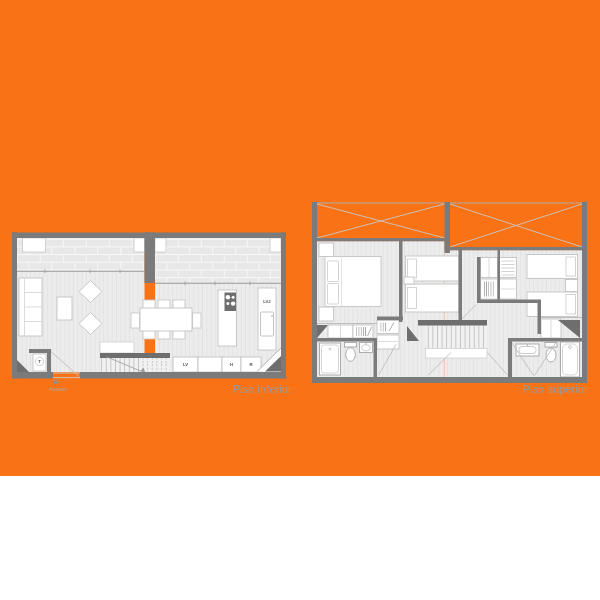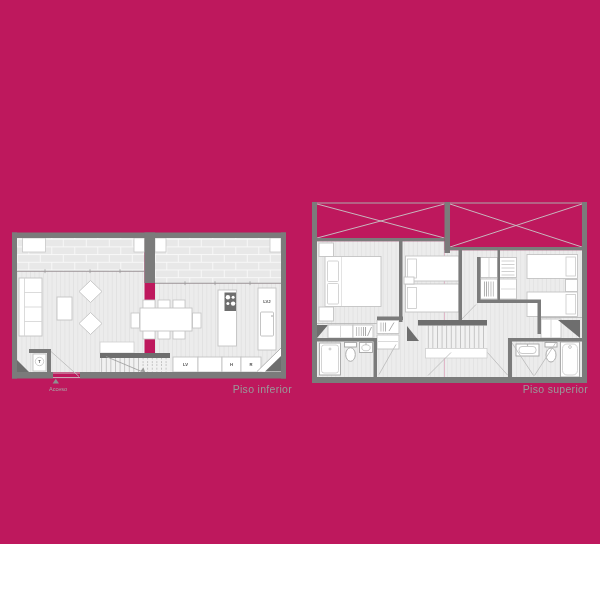--- a/index.html
+++ b/index.html
@@ -1,16 +1,16 @@
 <!DOCTYPE html>
 <html><head>
 <meta charset="utf-8">
 <style>
   html,body{margin:0;padding:0;background:#ffffff;}
-  .canvas{position:relative;width:600px;height:544px;background:#be185d;overflow:hidden;}
+  .canvas{position:relative;width:600px;height:476px;background:#f97316;overflow:hidden;}
   svg{display:block;}
   svg text{font-family:"Liberation Sans", sans-serif;}
   .title{font-size:10.5px;fill:#9a9a9a;letter-spacing:0.3px;}
   .tiny{font-size:4.2px;font-weight:bold;fill:#4d4d4d;}
   .acceso{font-size:5.5px;fill:#a8a8a8;}
   .furn{fill:#ffffff;stroke:#c3c3c3;stroke-width:0.9;}
   .fix{fill:#ffffff;stroke:#a5a5a5;stroke-width:0.9;}
   .inner{fill:none;stroke:#c9c9c9;stroke-width:0.8;}
   .swing{stroke:#bdbdbd;stroke-width:0.9;}
 </style>

